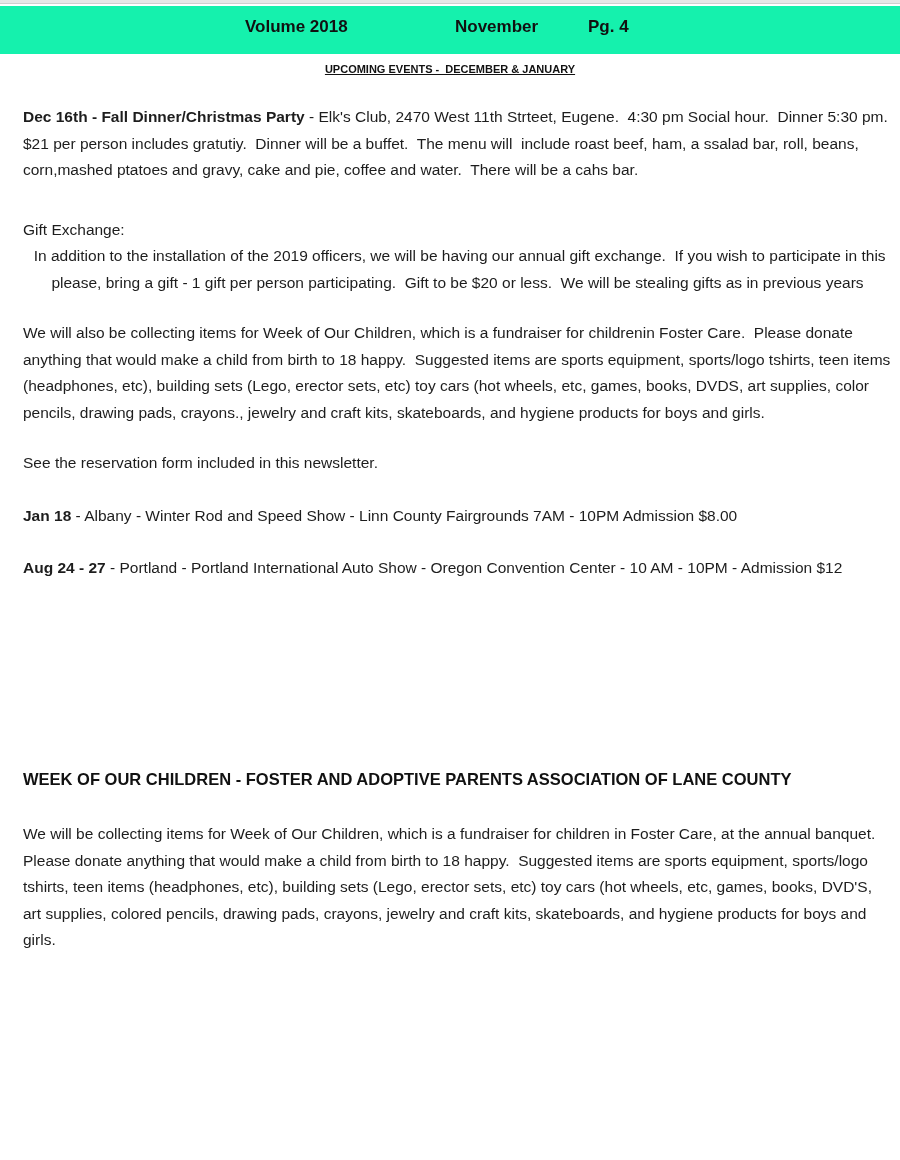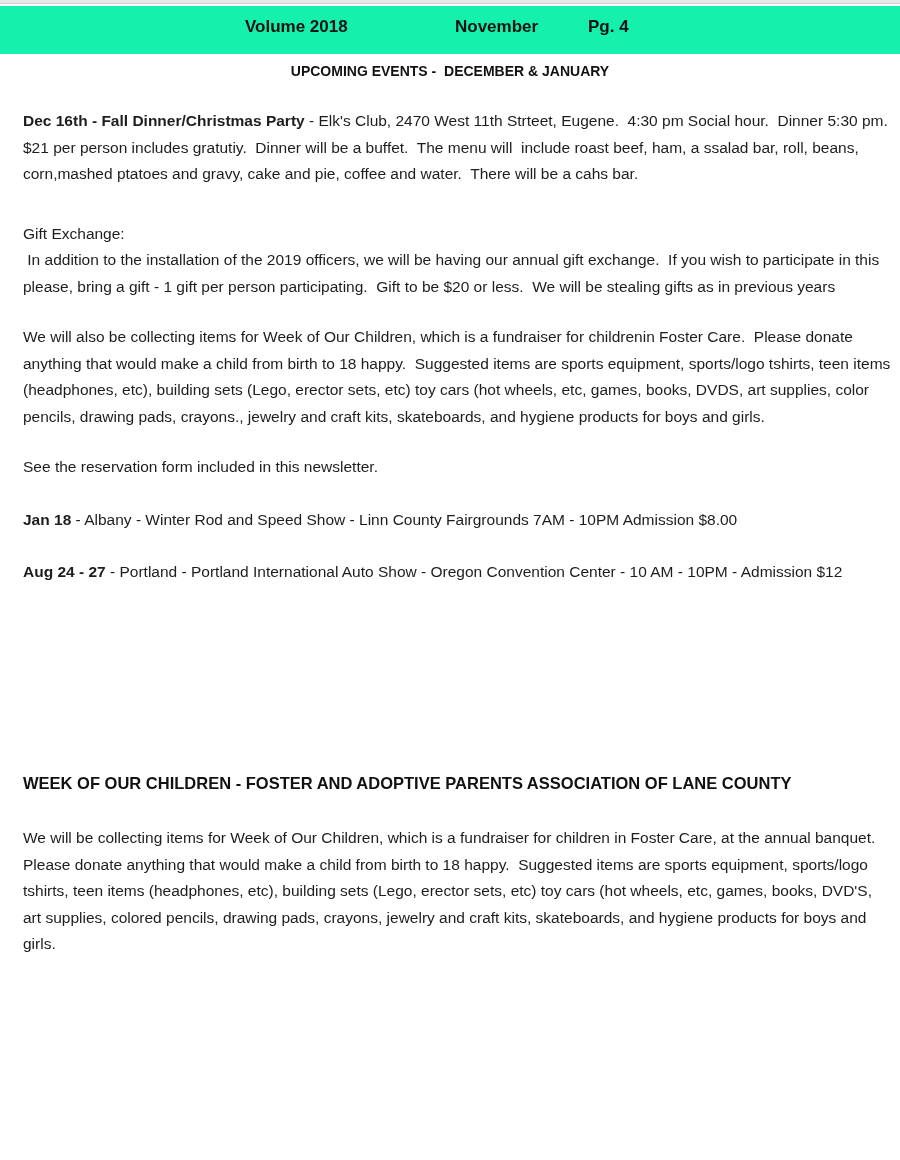--- a/index.html
+++ b/index.html
@@ -31,34 +31,35 @@
     color: #111111;
     white-space: pre;
   }
   .hdr-volume { left: 245px; }
   .hdr-month  { left: 455px; }
   .hdr-page   { left: 588px; }
   .main-title {
     margin-top: 9px;
     text-align: center;
     font-weight: bold;
-    font-size: 14px;
+    font-size: 11px;
+    text-decoration: underline;
     white-space: pre-wrap;
     color: #111111;
   }
   .content {
     padding: 0 8px 0 23px;
     font-size: 15.5px;
     line-height: 26.5px;
   }
   .para { white-space: pre-wrap; margin: 0; }
   .lead { font-weight: bold; }
   .p-dec16       { margin-top: 29px; }
   .p-gift-label  { margin-top: 33px; }
-  .p-gift-body   { margin-top: 0; }
+  .p-gift-body   { margin-top: 0; text-align: center; }
   .p-collecting  { margin-top: 24px; }
   .p-reservation { margin-top: 24px; }
   .p-jan18       { margin-top: 26px; }
   .p-jan2427     { margin-top: 26px; }
   .section-title {
     margin-top: 184px;
     text-align: left;
     font-weight: bold;
     font-size: 16.5px;
     white-space: pre-wrap;

